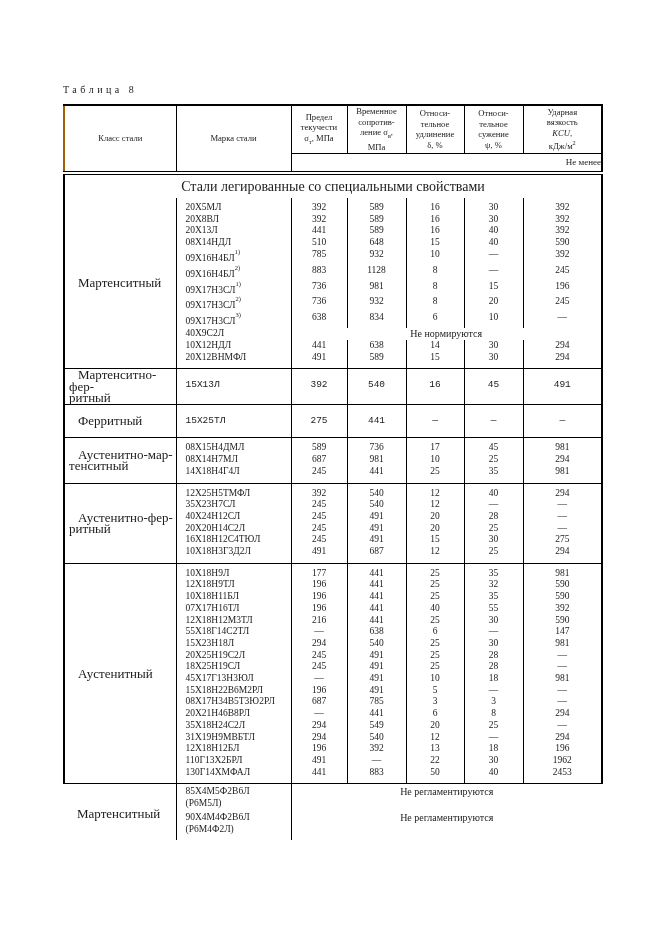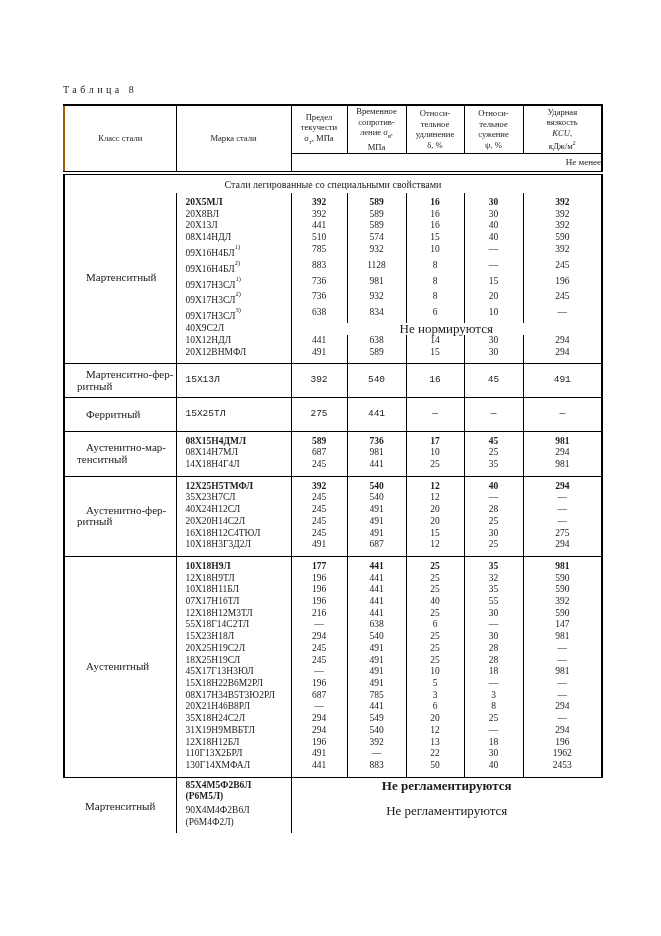--- a/index.html
+++ b/index.html
@@ -30,47 +30,47 @@
   th.hc.rs{border-bottom:4px double #000;}
   td.nm{
     font-size:9px;text-align:right;vertical-align:middle;
     border-right:2px solid #000;border-bottom:4px double #000;
   }
   th sub{font-size:6.3px;}
   th sup{font-size:6.3px;}
 
   
   td.sect{
-    font-size:10px;text-align:center;padding:4px 0 3px;
+    font-size:14px;text-align:center;padding:4px 0 3px;
     border-left:2px solid #000;border-right:2px solid #000;
   }
 
   
   td.cls{
-    font-size:11px;line-height:11.5px;text-align:left;vertical-align:middle;
-    padding-left:12px;text-indent:9px;
+    font-size:13px;line-height:11.5px;text-align:left;vertical-align:middle;
+    padding-left:4px;text-indent:9px;
     border-left:2px solid #000;border-right:1px solid #000;
   }
   td.mark{
     font-size:9.5px;line-height:11.7px;text-align:left;padding-left:9px;
     white-space:nowrap;border-right:1px solid #000;vertical-align:top;
   }
   td.val{
     font-size:9.5px;line-height:11.7px;text-align:center;
     border-right:1px solid #000;vertical-align:top;
   }
   td.val.cL{border-right:2px solid #000;}
   td.spn{
-    font-size:13px;line-height:11.7px;text-align:center;vertical-align:top;
+    font-size:10px;line-height:11.7px;text-align:center;vertical-align:top;
     border-right:2px solid #000;
   }
   sup.fn{font-size:6.5px;position:relative;top:-3px;}
 
   tr.gt td{border-top:1px solid #000;}
-  td.pt{padding-top:4px;font-weight:bold;}
+  td.pt{padding-top:4px;}
   td.pb{padding-bottom:5px;}
   td.ps{padding-top:10px;padding-bottom:11px;font-family:Liberation Mono, monospace;}
   tbody.open td.cls{border-left:none;}
   tbody.open td.spn{border-right:none;}
   tbody.open td{padding-top:2px;}
 </style>
 </head>
 <body>
 
 <div class="page">
@@ -126,21 +126,21 @@
           <td class="mark"><span>20Х13Л</span></td>
           <td class="val">441</td>
           <td class="val">589</td>
           <td class="val">16</td>
           <td class="val">40</td>
           <td class="val cL">392</td>
         </tr>
         <tr>
           <td class="mark"><span>08Х14НДЛ</span></td>
           <td class="val">510</td>
-          <td class="val">574</td>
+          <td class="val">648</td>
           <td class="val">15</td>
           <td class="val">40</td>
           <td class="val cL">590</td>
         </tr>
         <tr>
           <td class="mark"><span>09Х16Н4БЛ</span><sup class="fn">1)</sup></td>
           <td class="val">785</td>
           <td class="val">932</td>
           <td class="val">10</td>
           <td class="val">—</td>

